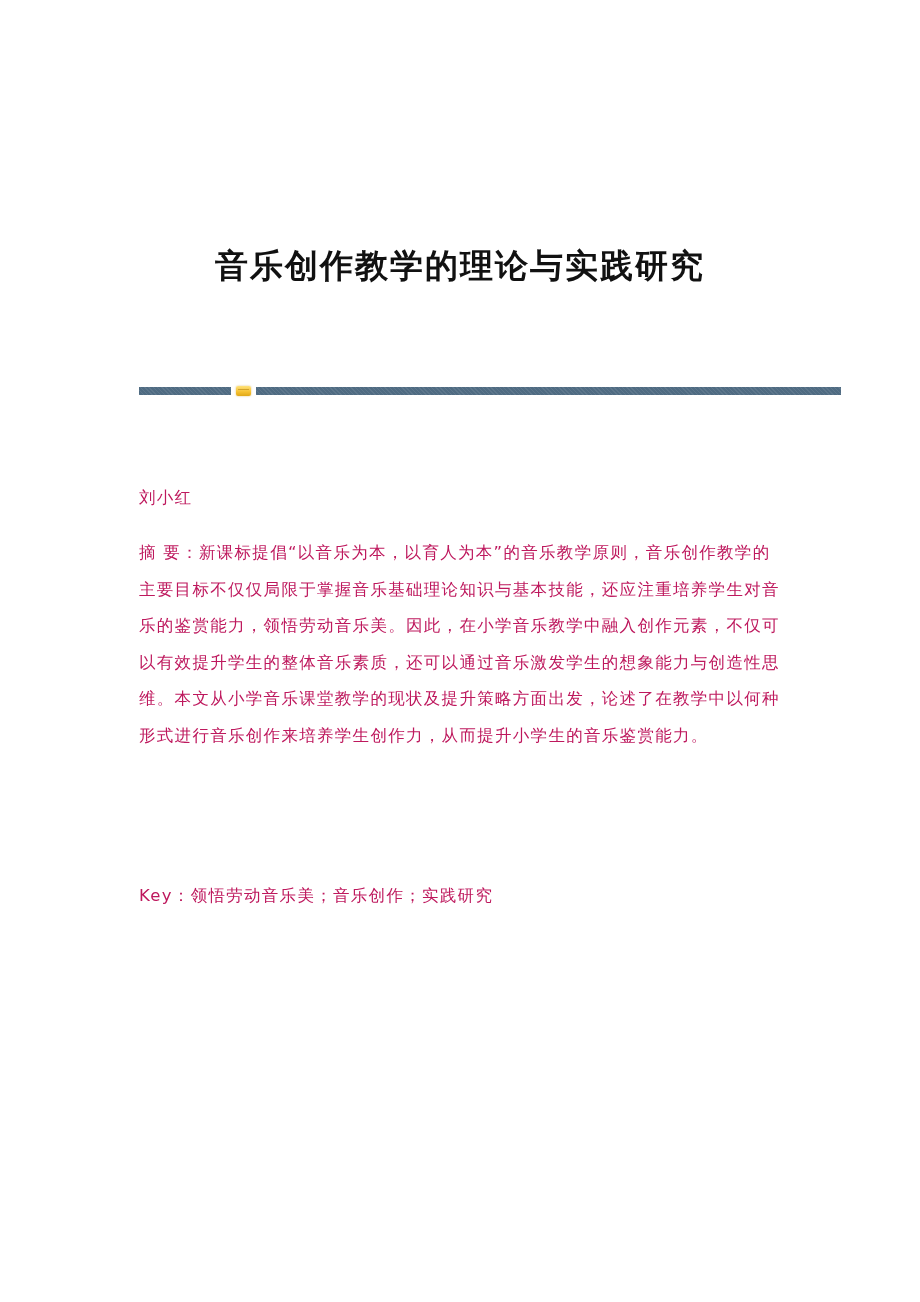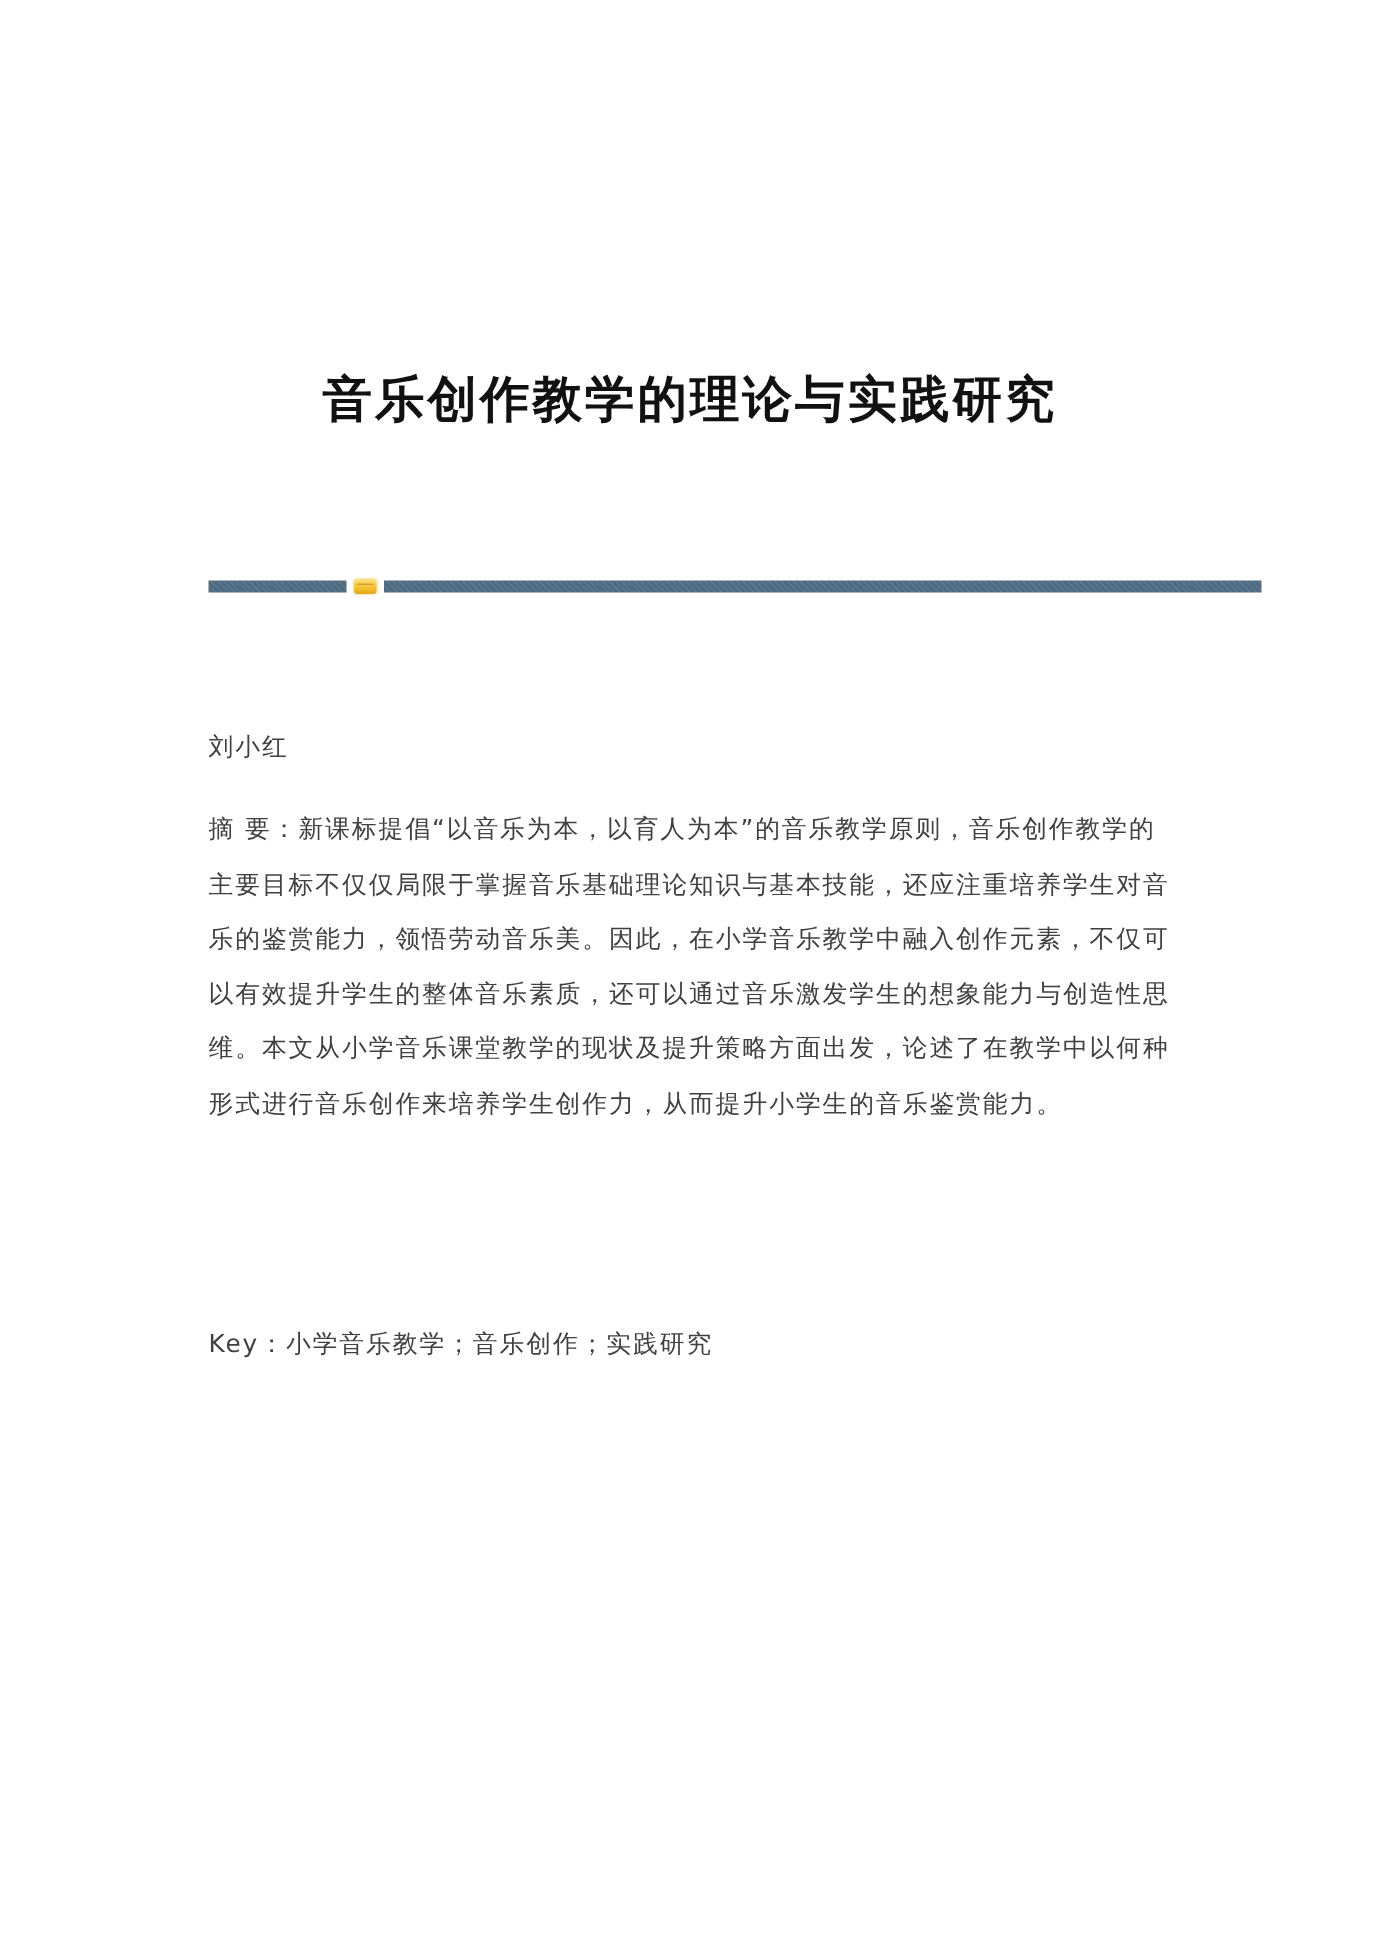--- a/index.html
+++ b/index.html
@@ -74,21 +74,21 @@
       left: 2px; right: 2px; top: 3px;
       height: 1px;
       background: rgba(170,120,10,0.5);
     }
     .body-text {
       position: absolute;
       left: 139px;
       width: 645px;
       font-family: "DejaVu Sans", sans-serif;
       font-size: 16.5px;
-      color: #404040;
+      color: #be185d;
       letter-spacing: 1.3px;
     }
     .author {
       top: 474px;
       line-height: 24px;
     }
     .para {
       line-height: 36.5px;
       margin: 0;
     }
@@ -106,16 +106,16 @@
   <div class="divider">
     <div class="bar-left"></div>
     <div class="emblem"></div>
     <div class="bar-right"></div>
   </div>
 
   <div class="body-text author">刘小红</div>
 
   <p class="body-text para abstract"><span>摘 要：</span><span>新课标提倡“以音乐为本，以育人为本”的音乐教学原则，音乐创作教学的主要目标不仅仅局限于掌握音乐基础理论知识与基本技能，还应注重培养学生对音乐的鉴赏能力，领悟劳动音乐美。因此，在小学音乐教学中融入创作元素，不仅可以有效提升学生的整体音乐素质，还可以通过音乐激发学生的想象能力与创造性思维。本文从小学音乐课堂教学的现状及提升策略方面出发，论述了在教学中以何种形式进行音乐创作来培养学生创作力，从而提升小学生的音乐鉴赏能力。</span></p>
 
-  <p class="body-text para keywords"><span>Key：</span><span>小学音乐教学；音乐创作；实践研究</span></p>
+  <p class="body-text para keywords"><span>Key：</span><span>领悟劳动音乐美；音乐创作；实践研究</span></p>
 
 
 </div>
 
 </body></html>

